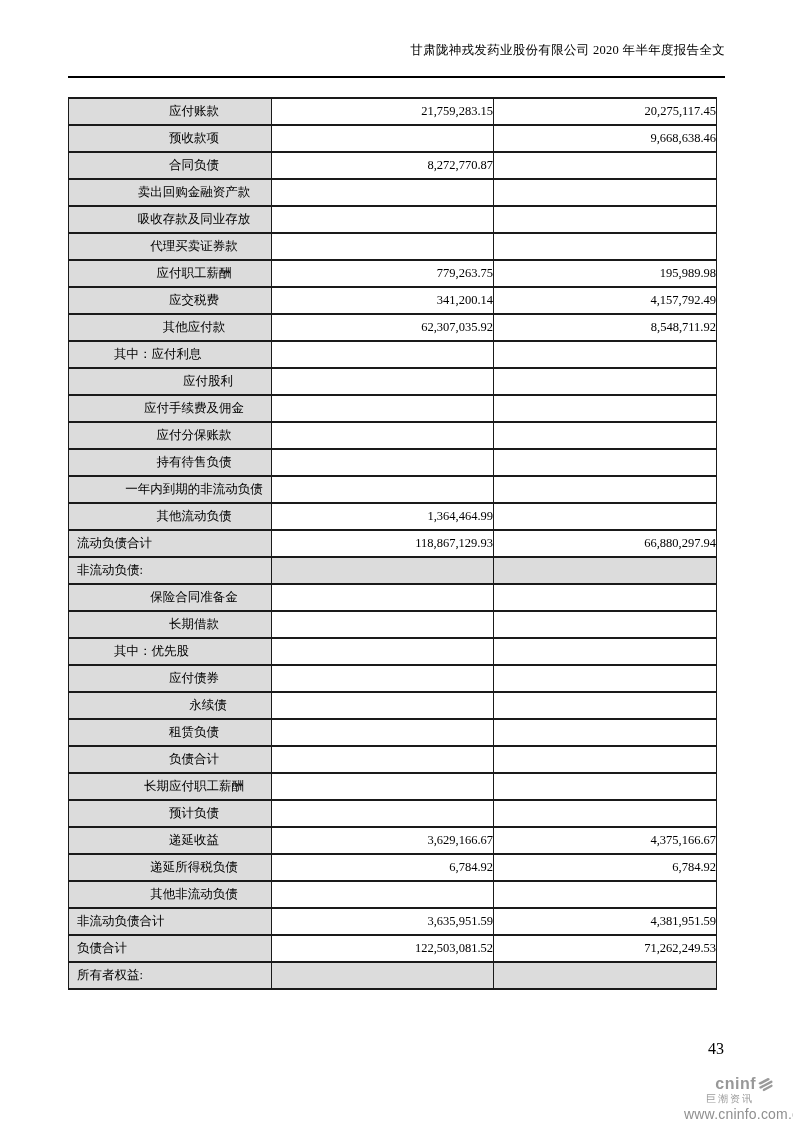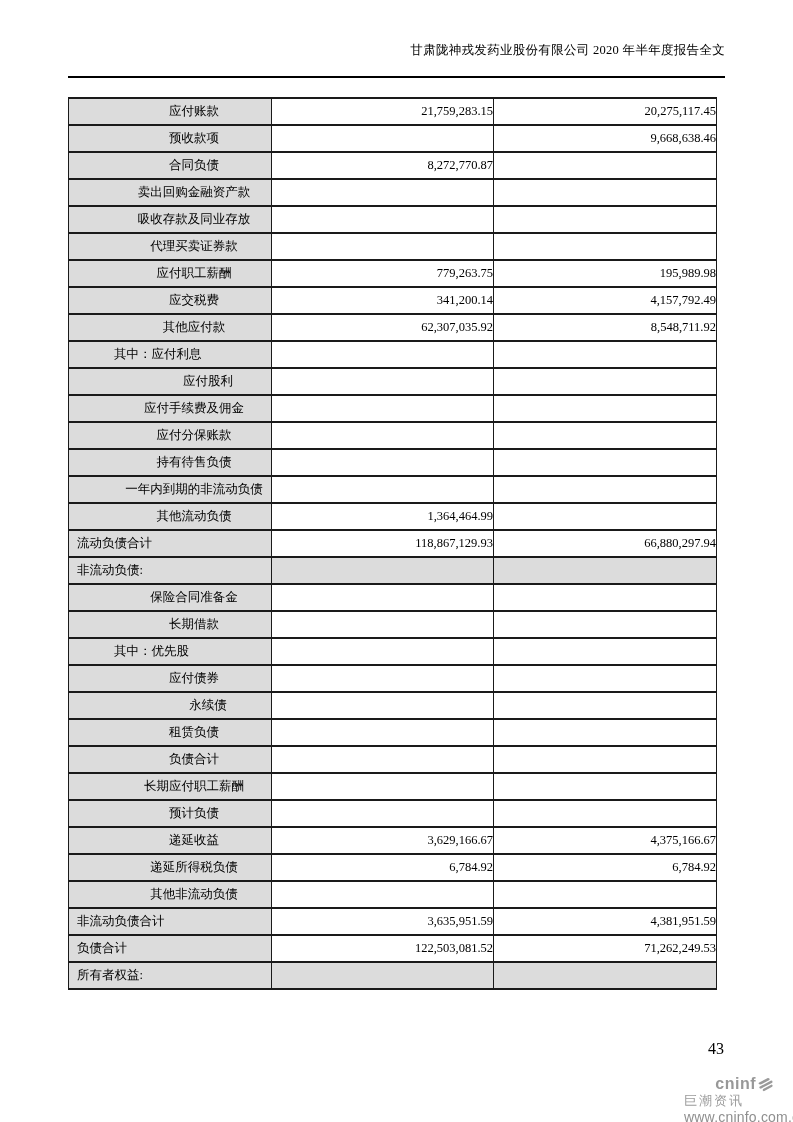--- a/index.html
+++ b/index.html
@@ -67,22 +67,23 @@
     gap:1px;
   }
   .logo-brand {
     font-weight:bold;
     font-size:16px;
     letter-spacing:0.5px;
     color:#989898;
   }
   .logo-icon svg { display:block; }
   .logo-cn {
-    font-size:13px;
+    font-size:10px;
     letter-spacing:2px;
+    text-align:right;
     padding-right:20px;
     color:#9a9a9a;
     margin-top:1px;
   }
   .logo-url {
     font-size:14px;
     text-align:right;
     color:#8f8f8f;
     margin-top:2px;
     letter-spacing:0.2px;

